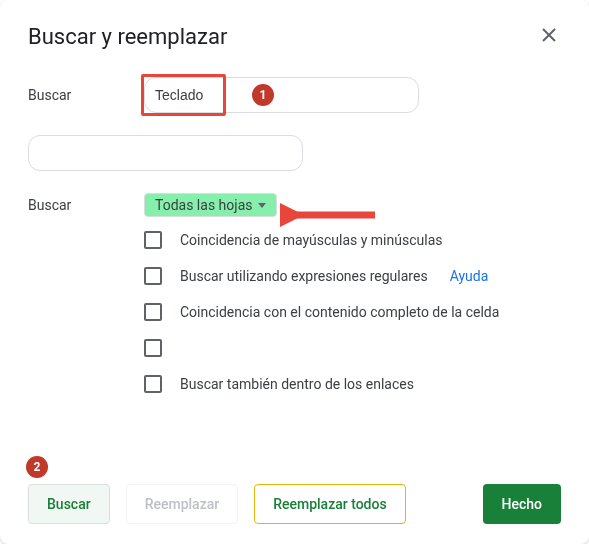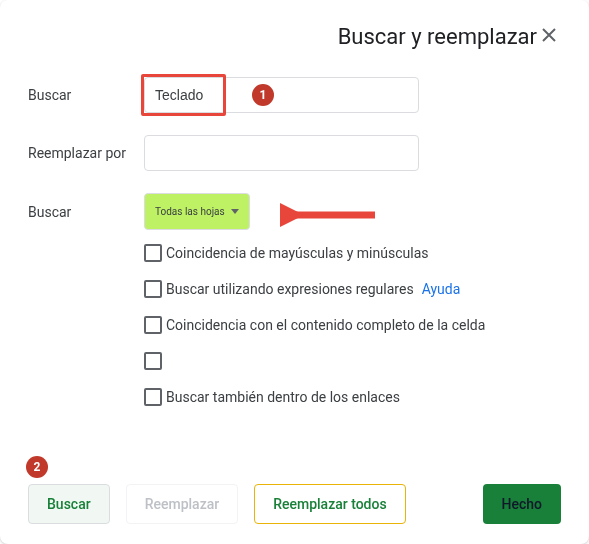--- a/index.html
+++ b/index.html
@@ -12,68 +12,68 @@
     color:#3c4043;
     font-size:14px;
   }
   .dialog {
     position:absolute; left:0; top:0; right:0; bottom:0;
     padding: 24px 28px 20px 28px;
     box-shadow: 0 1px 3px rgba(0,0,0,.2);
     border-radius:8px;
     background:#fff;
   }
-  .titlebar { display:flex; justify-content:flex-end; align-items:center; margin-bottom:28px;}
+  .titlebar { display:flex; justify-content:space-between; align-items:center; margin-bottom:28px;}
   .title { font-size:22px; color:#202124; font-weight:400; }
   .close { width:24px; height:24px; display:flex; align-items:center; justify-content:center; cursor:pointer; color:#5f6368;}
   .close svg{width:14px;height:14px;stroke:#5f6368;stroke-width:2;}
   .row { display:flex; align-items:center; margin-bottom:22px;}
   .row-label { width:116px; color:#3c4043; font-size:14px;}
   .field-wrap { position:relative; }
   .text-input {
     width:275px; height:36px;
-    border:1px solid #dadce0; border-radius:4px;
+    border:1px solid #dadce0; border-radius:12px;
     padding:0 10px; font-size:14px; color:#3c4043;
     outline:none; background:#fff;
   }
   .highlight-box {
     position:absolute; left:-3px; top:-3px;
     width:85px; height:42px;
     border:3px solid #e8463a; border-radius:2px;
     pointer-events:none;
   }
   .select-box {
-    height:37px; border:1px solid #dadce0; border-radius:4px;
+    height:24px; border:1px solid #dadce0; border-radius:4px;
     padding:0 10px; display:flex; align-items:center; gap:6px;
-    font-size:10px; color:#3c4043; cursor:pointer; background:#bef264;
+    font-size:14px; color:#3c4043; cursor:pointer; background:#86efac;
   }
   .caret { width:0;height:0;border-left:4px solid transparent;border-right:4px solid transparent;border-top:5px solid #5f6368;}
   .checks { margin-left:116px; margin-top:6px;}
-  .check-row { display:flex; align-items:center; gap:4px; margin-bottom:18px; font-size:14px; color:#3c4043;}
+  .check-row { display:flex; align-items:center; gap:18px; margin-bottom:18px; font-size:14px; color:#3c4043;}
   .checkbox {
     width:18px; height:18px; border:2px solid #5f6368; border-radius:2px;
     background:#fff; flex:0 0 auto; cursor:pointer;
   }
   .help-link { color:#1a73e8; cursor:pointer; margin-left:4px;}
   .footer {
     position:absolute; left:0; right:0; bottom:20px;
     display:flex; gap:16px; padding:0 28px;
     align-items:center;
   }
   .btn {
     height:40px; padding:0 18px; border-radius:4px;
     font-size:14px; font-weight:500;
     display:flex; align-items:center; justify-content:center;
     cursor:pointer; border:1px solid transparent;
     white-space:nowrap;
   }
   .btn-outline-green { border:1px solid #dadce0; color:#188038; background:#f1f8f4;}
   .btn-disabled { border:1px solid #f1f3f4; color:#bdc1c6; background:#fff; cursor:default;}
   .btn-outline { border:1px solid #eab308; color:#188038; background:#fff;}
-  .btn-primary { background:#188038; color:#0f172a;}
+  .btn-primary { background:#188038; color:#ffffff;}
   .badge {
     width:22px; height:22px; border-radius:50%;
     background:#c0392b; color:#fff; font-size:12px; font-weight:700;
     display:flex; align-items:center; justify-content:center;
     position:absolute; z-index:5;
     box-shadow:0 0 0 2px #fff;
   }
   .badge1 { left:252px; top:84px;}
   .badge2 { left:26px; top:456px;}
   .arrow {
@@ -98,21 +98,20 @@
 
   <div class="row">
     <div class="row-label">Buscar</div>
     <div class="field-wrap">
       <input class="text-input" type="text" value="Teclado" style="">
       <div class="highlight-box"></div>
     </div>
   </div>
 
   <div class="row">
-    <div class="row-label">Reemplazar por</div>
     <input class="text-input" type="text" value="" style="">
   </div>
 
   <div class="row" style="margin-bottom:14px;">
     <div class="row-label">Buscar</div>
     <div class="select-box">
       <span>Todas las hojas</span>
       <span class="caret"></span>
     </div>
   </div>

